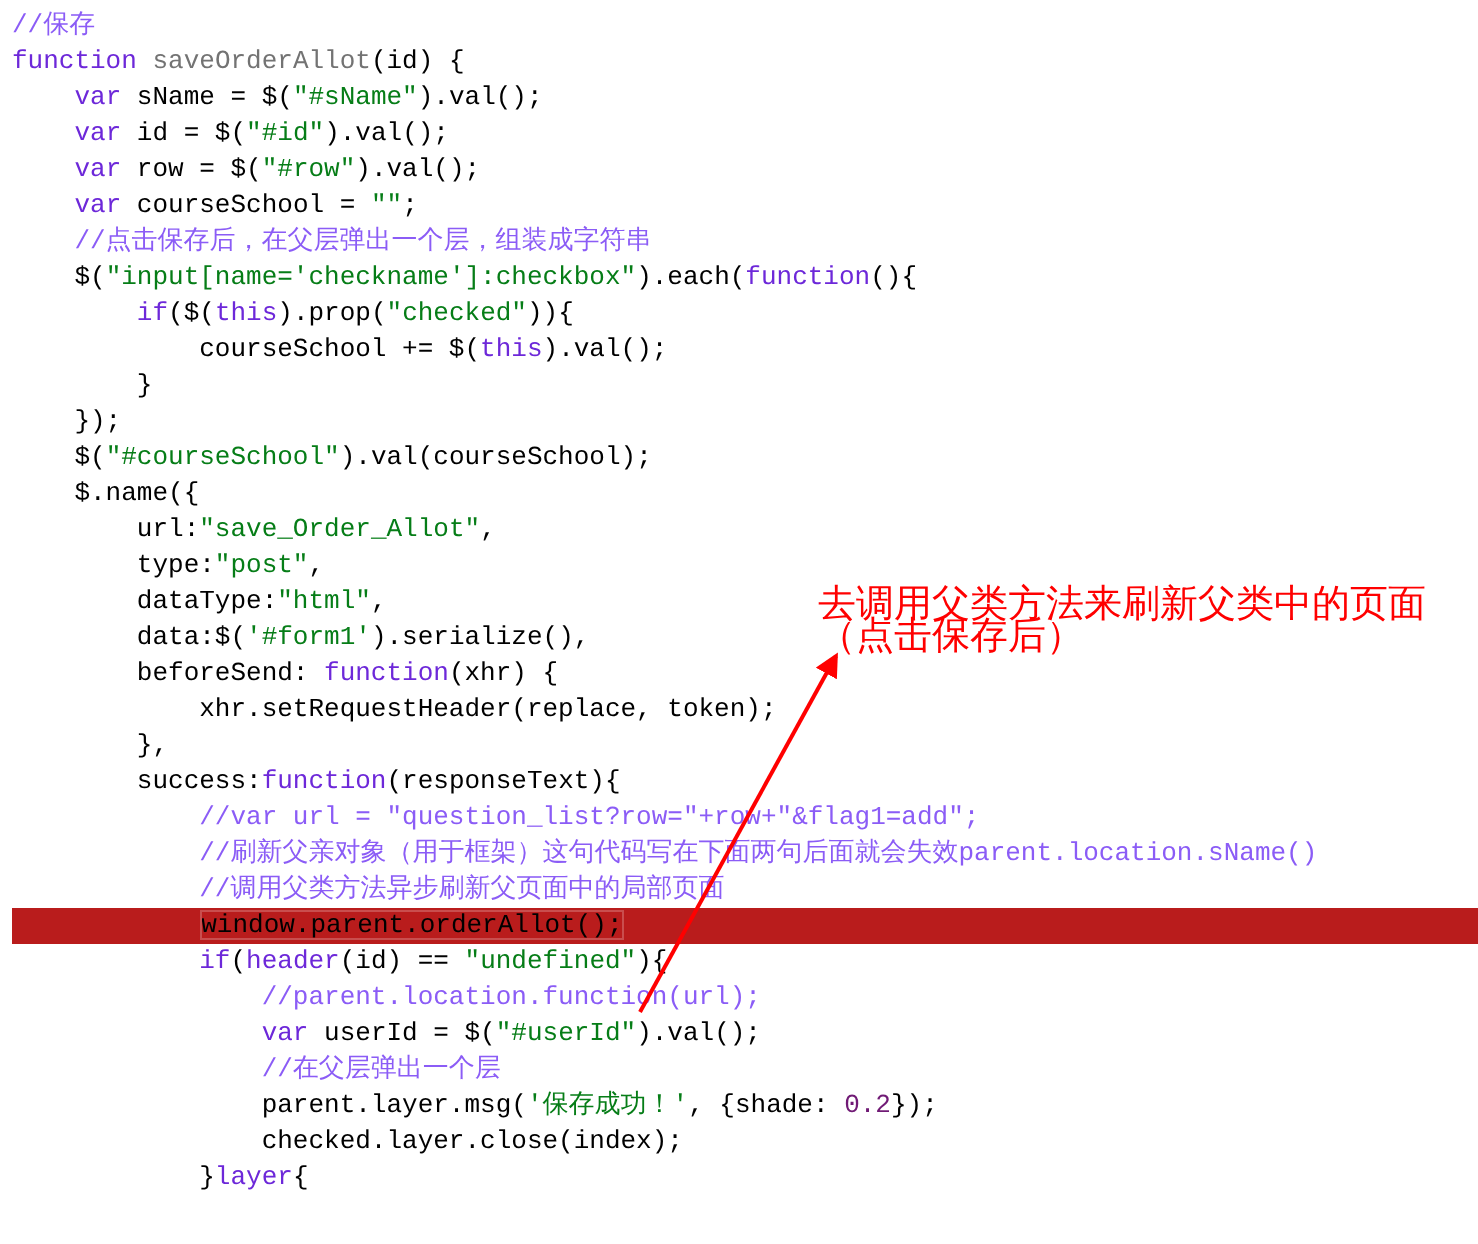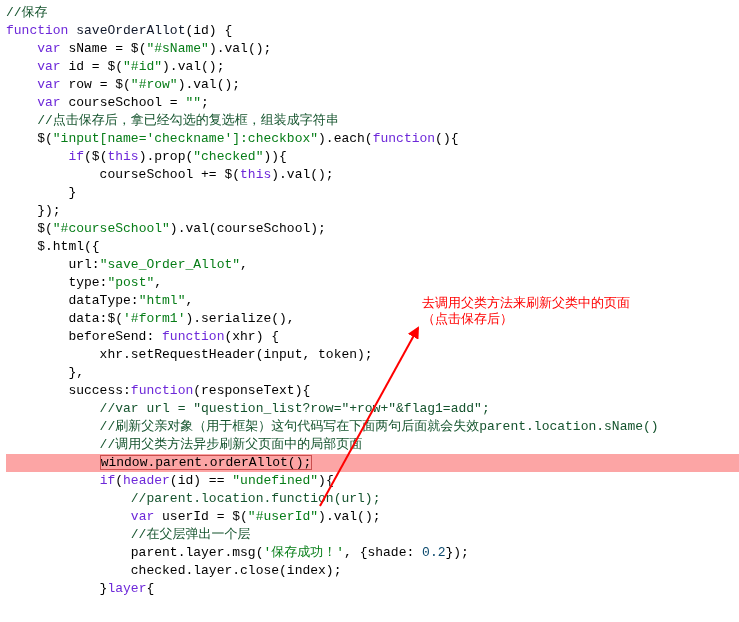--- a/index.html
+++ b/index.html
@@ -14,42 +14,42 @@
     color: #000000;
     overflow: hidden;
     position: relative;
   }
   pre {
     margin: 0;
     padding: 4px 0 0 6px;
     font-family: Consolas, "Courier New", monospace;
     white-space: pre;
   }
-  .c-comment { color: #14532d; text-align: right; }
+  .c-comment { color: #8b5cf6; text-align: right; }
   .c-keyword { color: #6d28d9; }
   .c-string  { color: #067d17; }
-  .c-func    { color: #0f172a; text-align: center; }
-  .c-num     { color: #0c4a6e; font-family: Liberation Mono, monospace; }
+  .c-func    { color: #737373; text-align: center; }
+  .c-num     { color: #701a75; font-family: Liberation Mono, monospace; }
   .hl-line {
     display: inline-block;
     width: 100%;
-    background: #fca5a5;
+    background: #b91c1c;
   }
   .boxed {
     outline: 1px solid #c94e4e;
     outline-offset: -1px;
     padding: 0 1px;
   }
   #annotation {
     position: absolute;
-    left: 422px;
+    left: 409px;
     top: 295px;
     color: #ff0000;
     font-family: SimSun, "Microsoft YaHei", sans-serif;
-    font-size: 13px;
+    font-size: 19px;
     line-height: 16px;
     white-space: nowrap;
   }
   #arrow-svg {
     position: absolute;
     left: 0;
     top: 0;
     width: 739px;
     height: 622px;
     pointer-events: none;
@@ -57,34 +57,34 @@
 </style>
 </head>
 <body>
 
 <pre><span class="c-comment">//保存</span>
 <span><span class="c-keyword">function</span> <span class="c-func">saveOrderAllot</span>(id) {</span>
 <span>    <span class="c-keyword">var</span> sName = $(<span class="c-string">"#sName"</span>).val();</span>
 <span>    <span class="c-keyword">var</span> id = $(<span class="c-string">"#id"</span>).val();</span>
 <span>    <span class="c-keyword">var</span> row = $(<span class="c-string">"#row"</span>).val();</span>
 <span>    <span class="c-keyword">var</span> courseSchool = <span class="c-string">""</span>;</span>
-<span class="c-comment">    //点击保存后，拿已经勾选的复选框，组装成字符串</span>
+<span class="c-comment">    //点击保存后，在父层弹出一个层，组装成字符串</span>
 <span>    $(<span class="c-string">"input[name='checkname']:checkbox"</span>).each(<span class="c-keyword">function</span>(){</span>
 <span>        <span class="c-keyword">if</span>($(<span class="c-keyword">this</span>).prop(<span class="c-string">"checked"</span>)){</span>
 <span>            courseSchool += $(<span class="c-keyword">this</span>).val();</span>
 <span>        }</span>
 <span>    });</span>
 <span>    $(<span class="c-string">"#courseSchool"</span>).val(courseSchool);</span>
-<span>    $.html({</span>
+<span>    $.name({</span>
 <span>        url:<span class="c-string">"save_Order_Allot"</span>,</span>
 <span>        type:<span class="c-string">"post"</span>,</span>
 <span>        dataType:<span class="c-string">"html"</span>,</span>
 <span>        data:$(<span class="c-string">'#form1'</span>).serialize(),</span>
 <span>        beforeSend: <span class="c-keyword">function</span>(xhr) {</span>
-<span>            xhr.setRequestHeader(input, token);</span>
+<span>            xhr.setRequestHeader(replace, token);</span>
 <span>        },</span>
 <span>        success:<span class="c-keyword">function</span>(responseText){</span>
 <span class="c-comment">            //var url = "question_list?row="+row+"&amp;flag1=add";</span>
 <span class="c-comment">            //刷新父亲对象（用于框架）这句代码写在下面两句后面就会失效parent.location.sName()</span>
 <span class="c-comment">            //调用父类方法异步刷新父页面中的局部页面</span>
 <span class="hl-line">            <span class="boxed">window.parent.orderAllot();</span></span>
 <span>            <span class="c-keyword">if</span>(<span class="c-keyword">header</span>(id) == <span class="c-string">"undefined"</span>){</span>
 <span class="c-comment">                //parent.location.function(url);</span>
 <span>                <span class="c-keyword">var</span> userId = $(<span class="c-string">"#userId"</span>).val();</span>
 <span class="c-comment">                //在父层弹出一个层</span>

